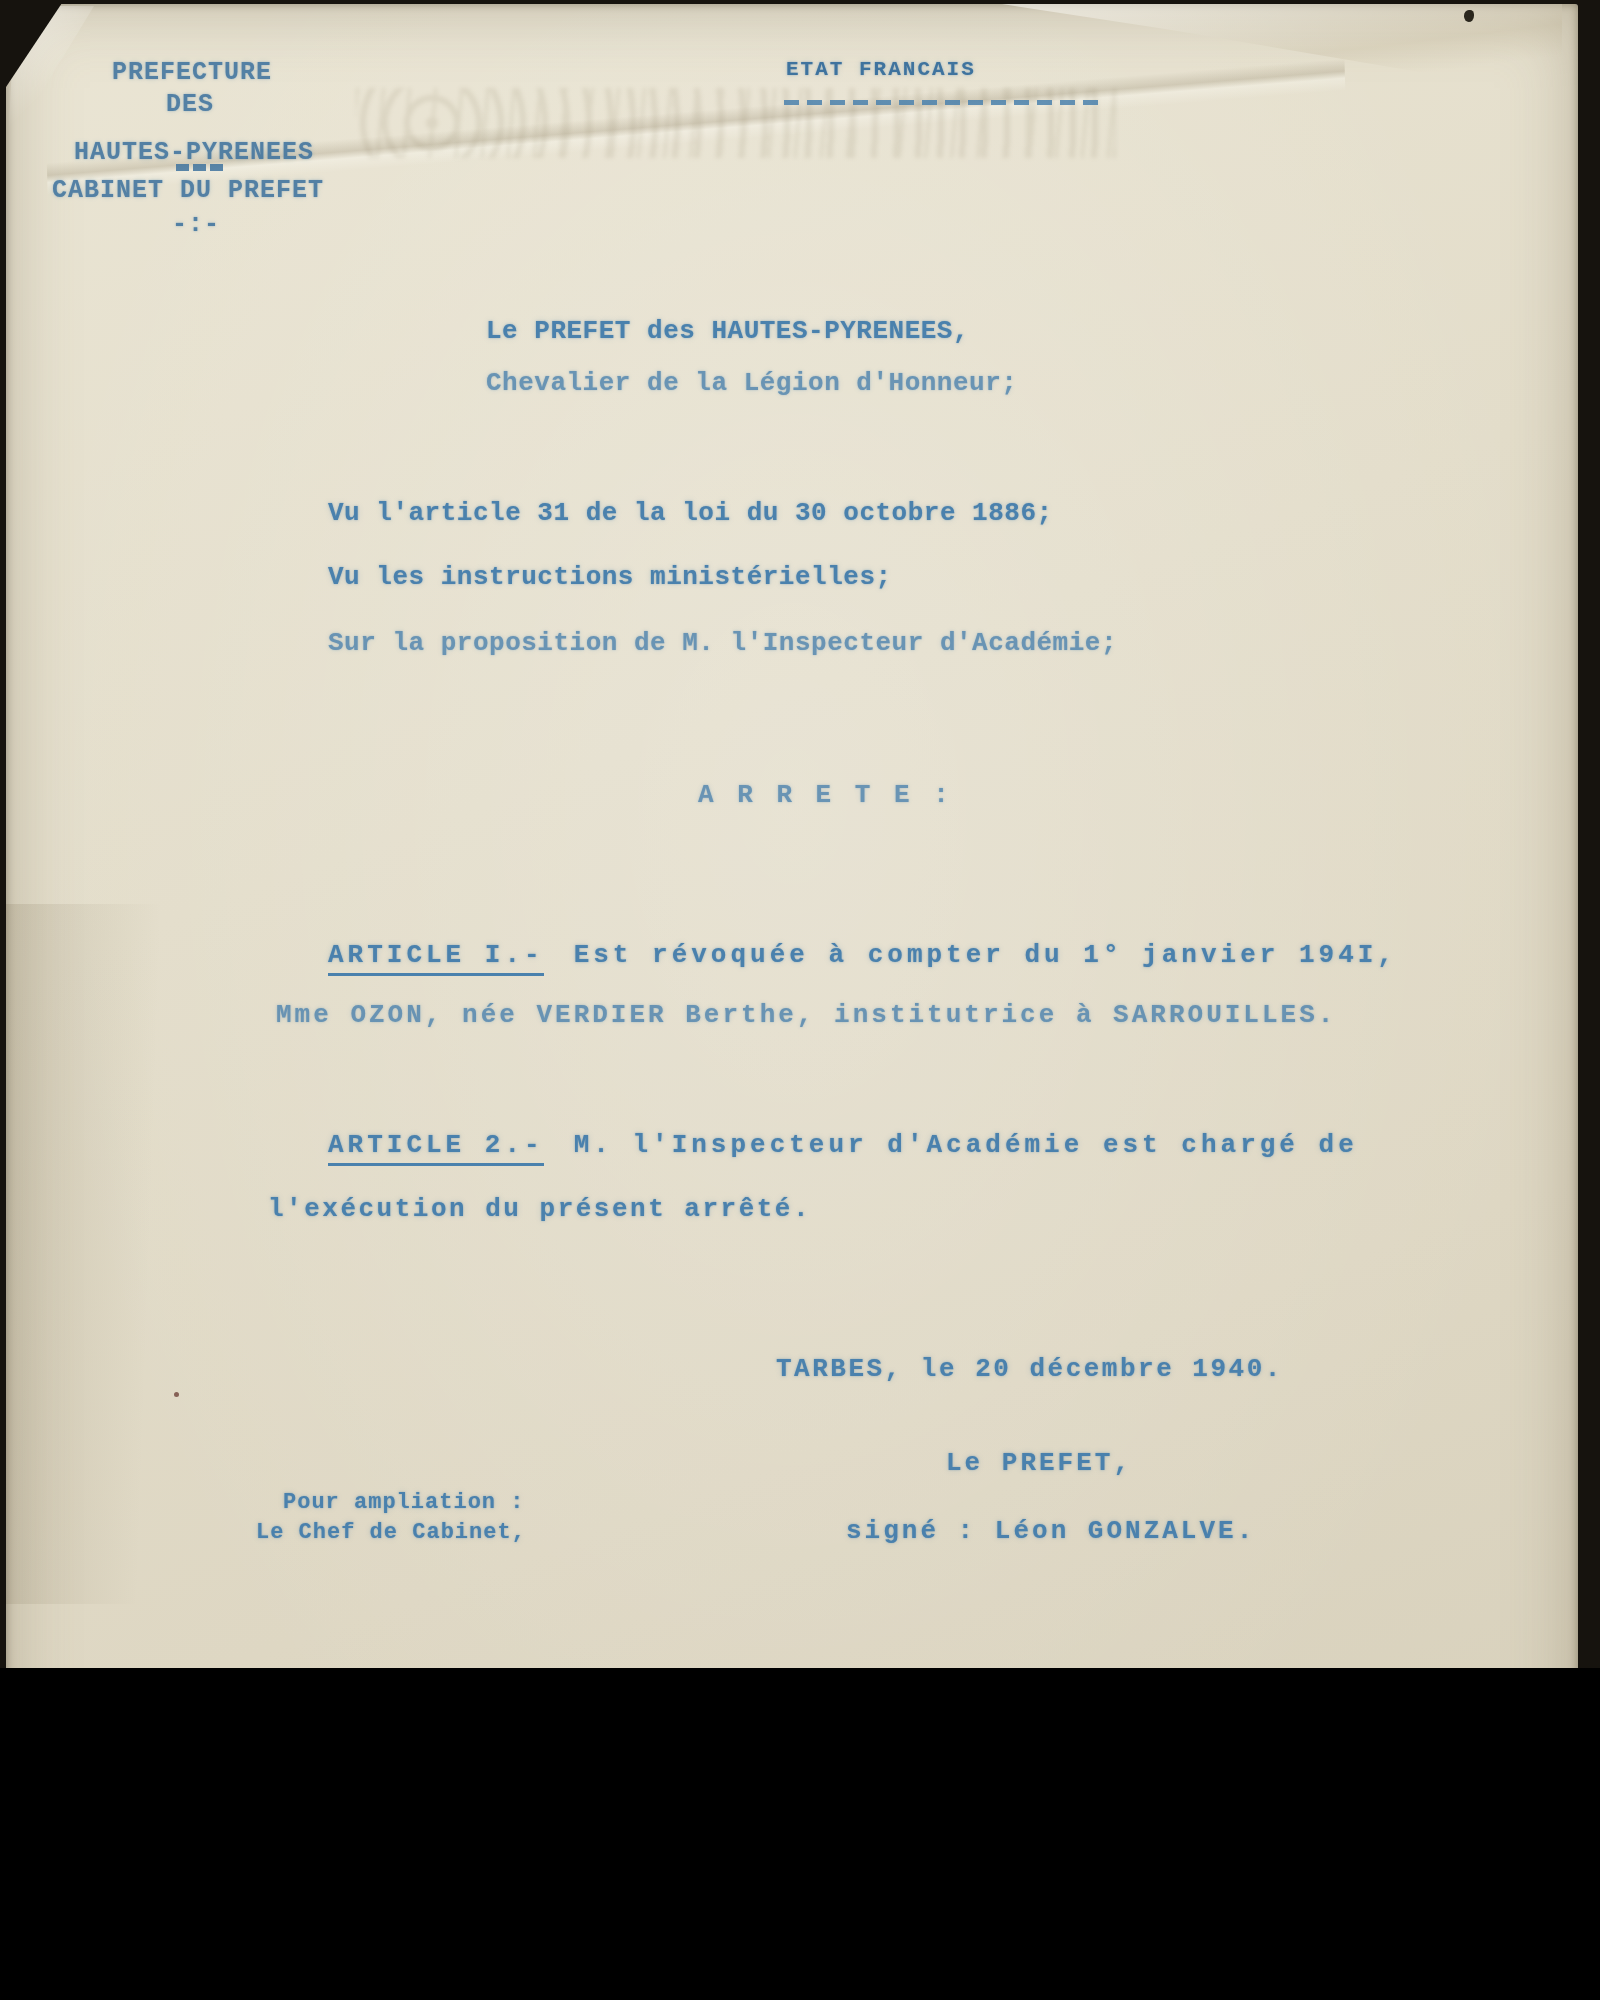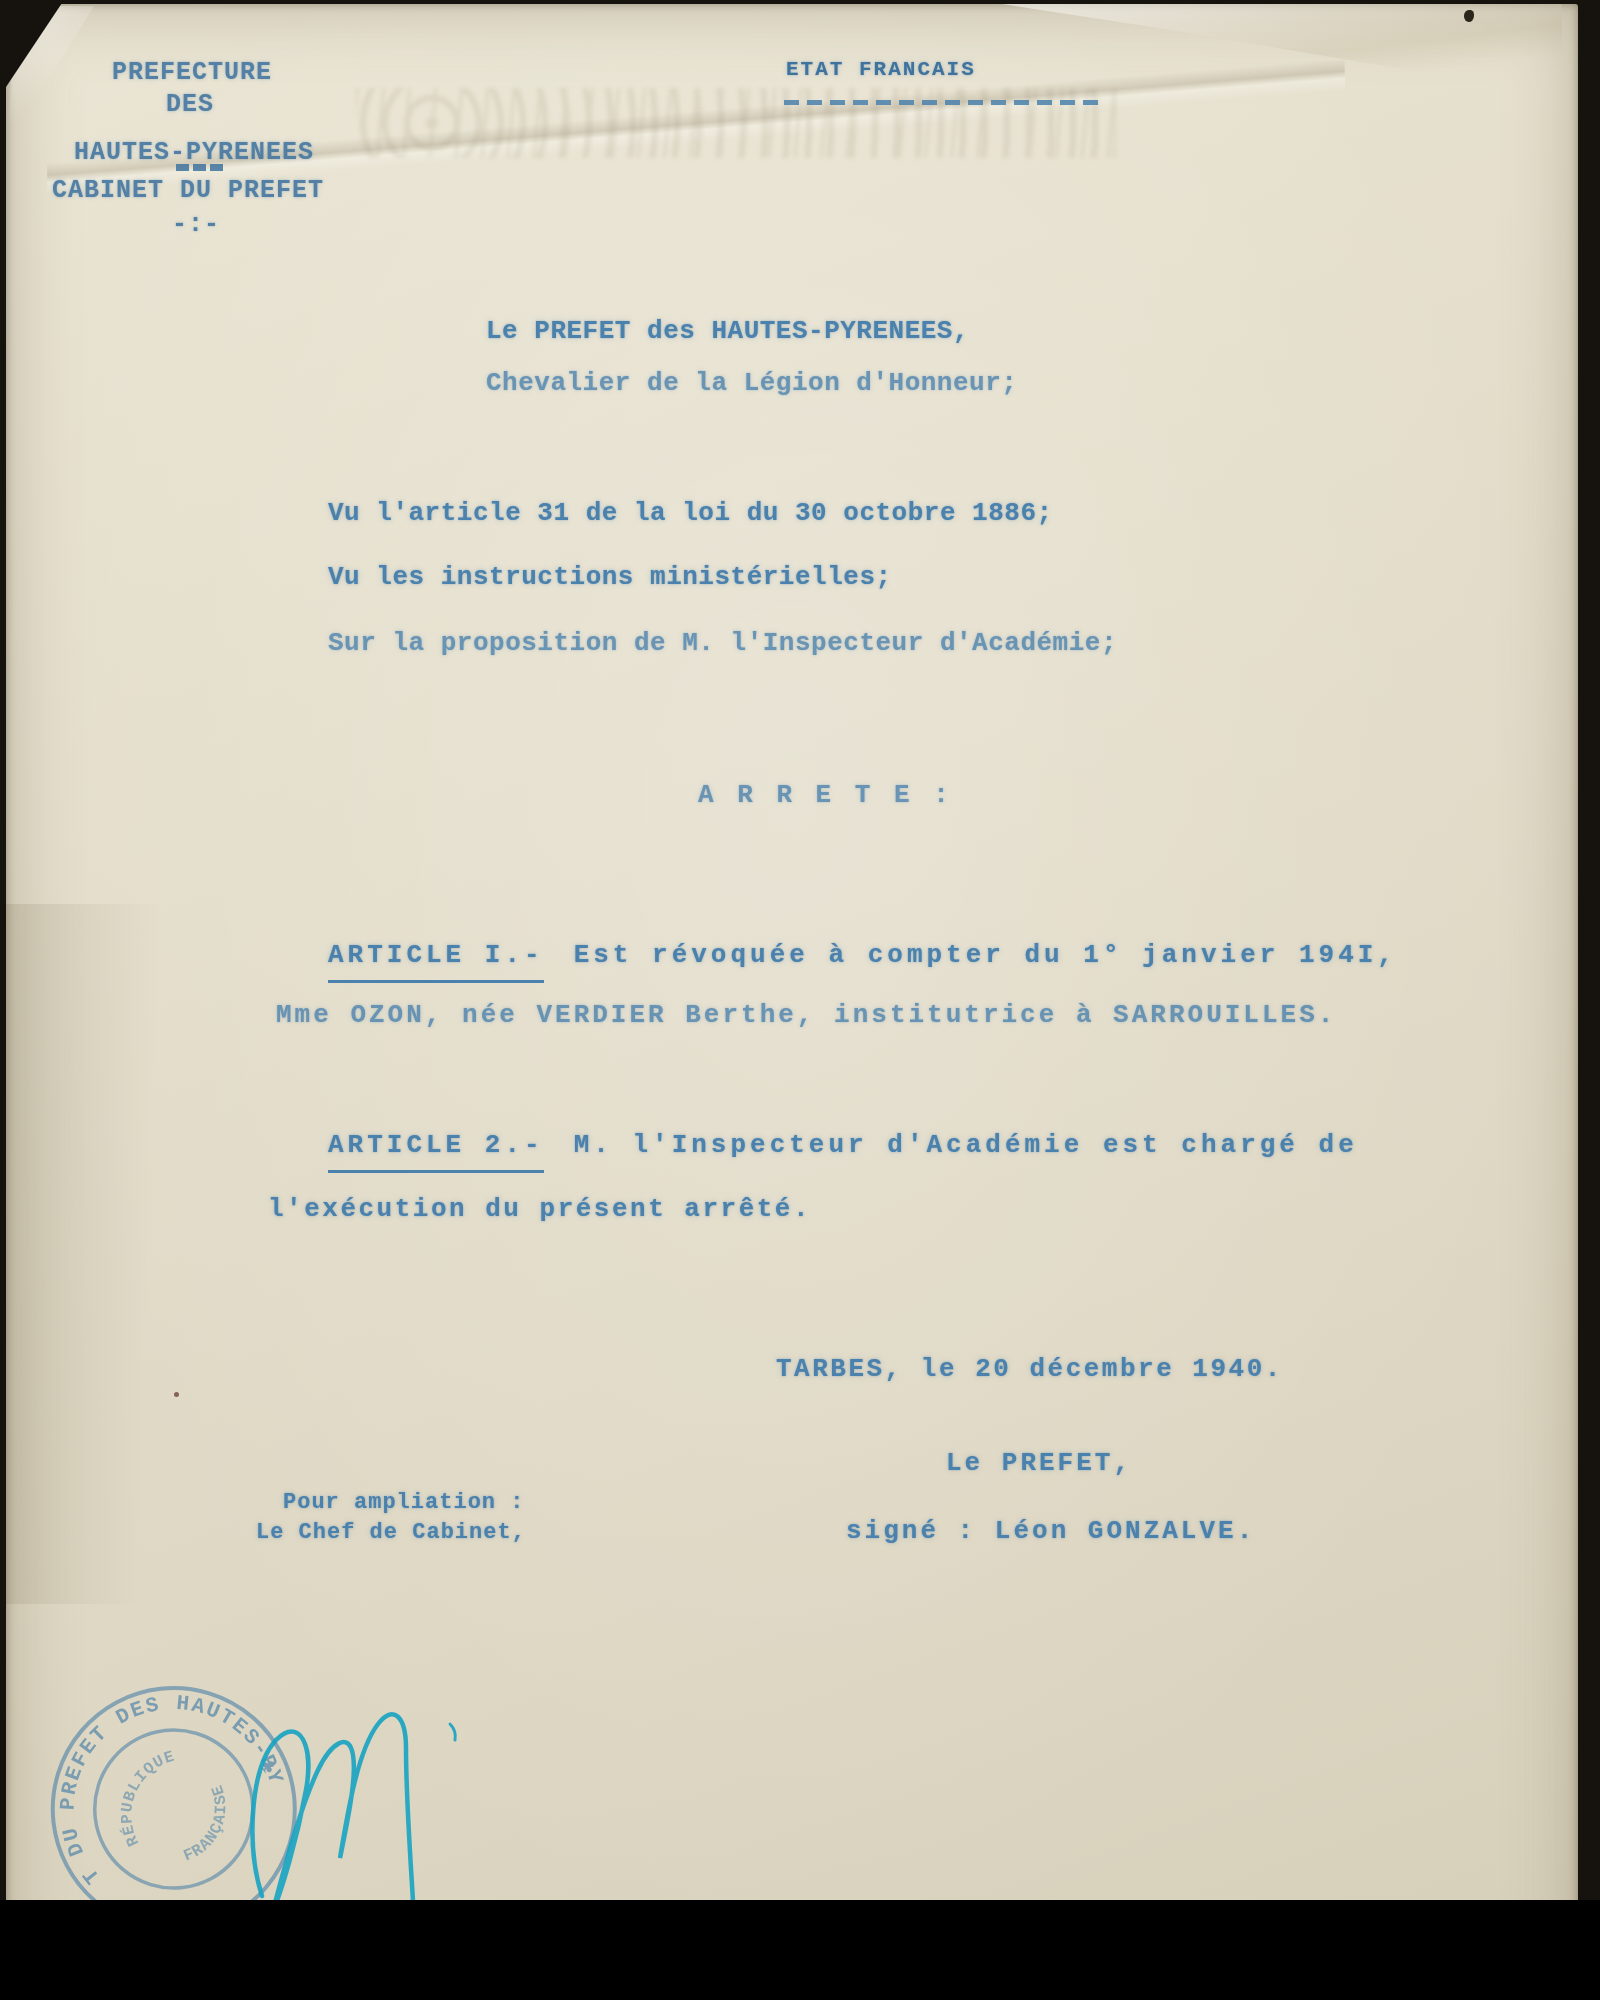--- a/index.html
+++ b/index.html
@@ -6,21 +6,21 @@
     --ink:#4a81ad;
     --ink-dark:#3f739e;
     --stamp:#5f8dac;
     --sig:#17a3c2;
     --paper:#e4decc;
     --bg:#16130e;
   }
   *{margin:0;padding:0;box-sizing:border-box;}
   html,body{background:#000;}
   .stage{
-    position:relative;width:1600px;height:1900px;overflow:hidden;
+    position:relative;width:1600px;height:1668px;overflow:hidden;
     background:var(--bg);
     font-family:"Liberation Mono","DejaVu Sans Mono",monospace;
   }
   .paper{
     position:absolute;left:6px;top:4px;width:1572px;height:1990px;
     background:
       radial-gradient(ellipse at 50% 40%, rgba(255,255,255,.20), rgba(0,0,0,0) 70%),
       linear-gradient(160deg,#eae5d4 0%,#e3ddca 38%,#ded7c3 68%,#d6cfba 100%);
     box-shadow: inset 0 0 70px rgba(118,106,80,.38), inset 0 0 8px rgba(60,50,30,.45);
     border-radius:3px;
@@ -52,21 +52,21 @@
   .type{
     position:absolute;color:var(--ink);font-weight:700;white-space:pre;
     text-shadow:0 0 2px rgba(70,125,170,.50), 0 0 6px rgba(70,125,170,.18);
   }
   .sz-head{font-size:25px;letter-spacing:1px;color:var(--ink-dark);opacity:.88;}
   .sz-state{font-size:21px;letter-spacing:2px;color:var(--ink-dark);}
   .sz-body{font-size:26px;}
   .sz-small{font-size:22px;letter-spacing:1px;}
   .ls0{letter-spacing:.5px;} .ls2{letter-spacing:2.5px;} .ls3{letter-spacing:3px;} .ls4{letter-spacing:4px;}
   .fade{opacity:.8;}
-  .u{border-bottom:3px solid currentColor;padding-bottom:10px;}
+  .u{border-bottom:3px solid currentColor;padding-bottom:3px;}
   .gap{display:inline-block;width:30px;}
 
   .dashline{
     position:absolute;height:5px;
     background:repeating-linear-gradient(90deg,var(--ink) 0 15px,transparent 15px 23px);
     opacity:.85;
   }
   .lh-sep{position:absolute;left:176px;top:164px;width:48px;height:7px;
     background:repeating-linear-gradient(90deg,var(--ink-dark) 0 13px,transparent 13px 17px);opacity:.85;}
 

